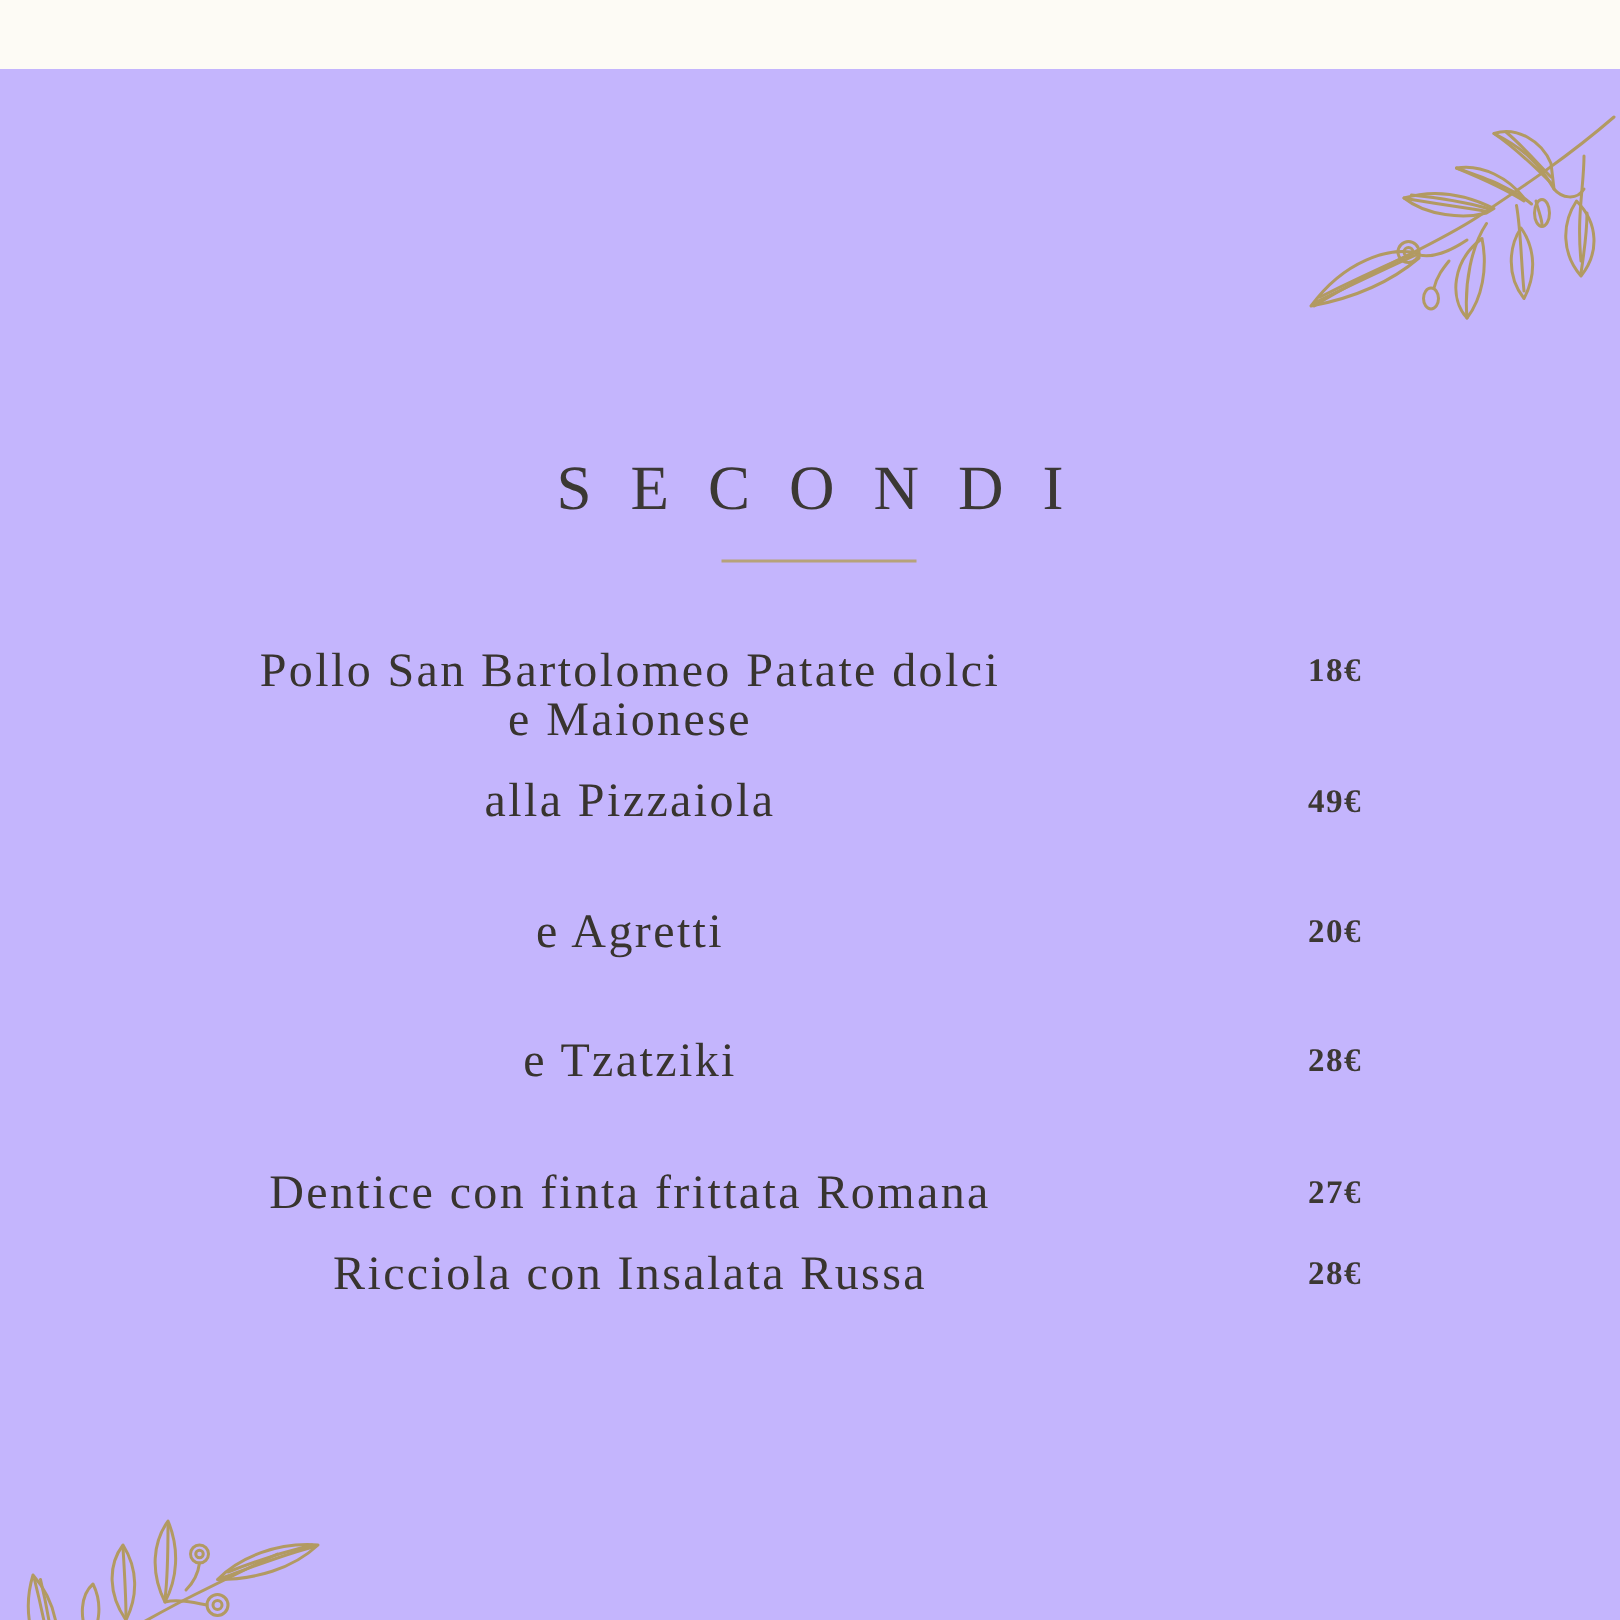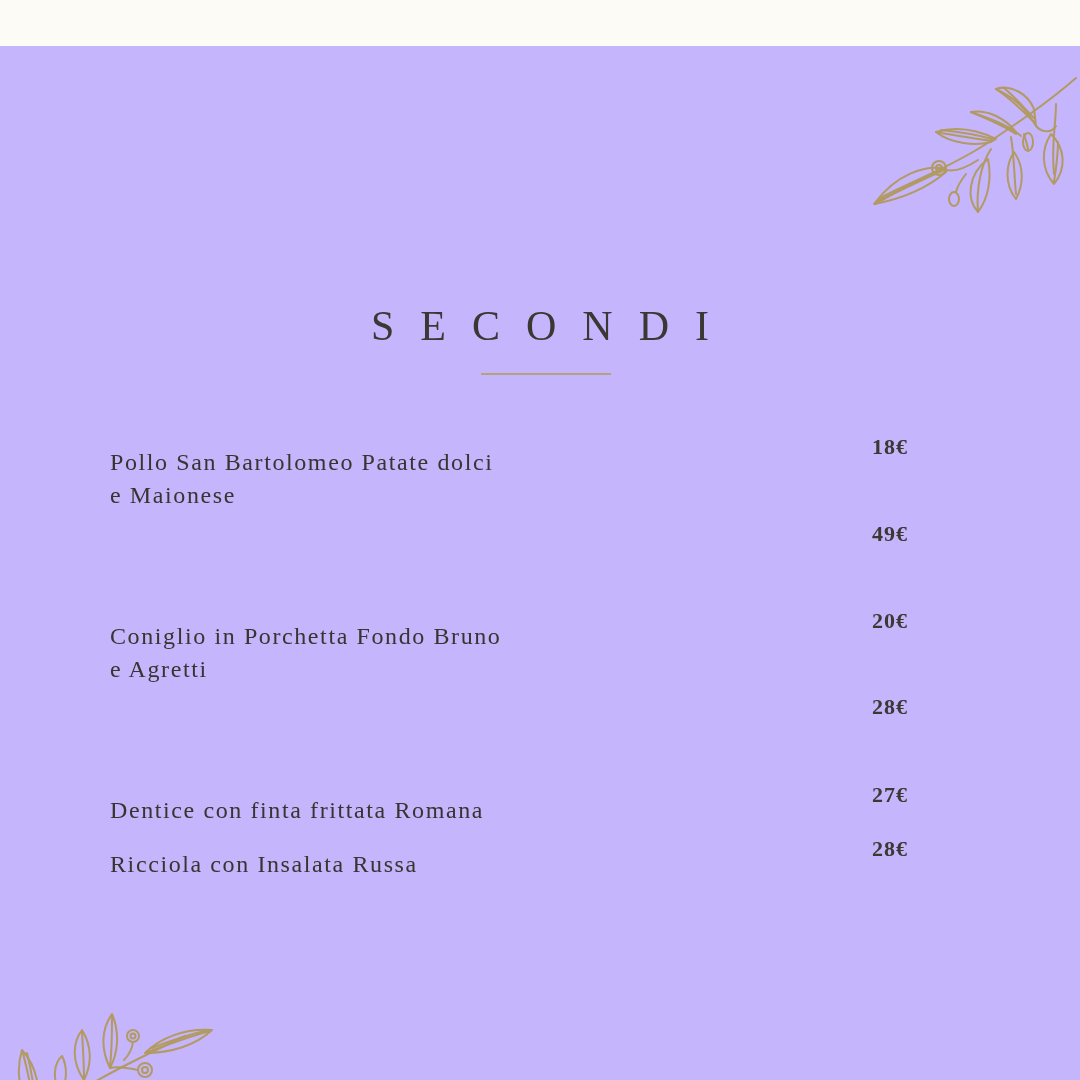--- a/index.html
+++ b/index.html
@@ -46,26 +46,27 @@
       width: 830px;
     }
     .item {
       position: absolute;
       left: 0;
       width: 830px;
     }
     .item-name {
       position: absolute;
       left: 0;
-      top: 16px;
+      top: 0;
       width: 620px;
-      font-size: 24px;
+      font-size: 32px;
       line-height: 33px;
       letter-spacing: 1.6px;
       color: #38342f;
+      text-align: center;
     }
     .item-price {
       position: absolute;
       left: 762px;
       top: 4px;
       font-size: 22px;
       letter-spacing: 1px;
       color: #3c3833;
       font-weight: bold;
     }
@@ -126,34 +127,35 @@
     <div class="item" style="top:0px;">
       <div class="item-name">
         <div>Pollo San Bartolomeo Patate dolci</div>
         <div>e Maionese</div>
       </div>
       <div class="item-price">18€</div>
     </div>
 
     <div class="item" style="top:87px;">
       <div class="item-name">
+        <div>alla Pizzaiola</div>
       </div>
       <div class="item-price">49€</div>
     </div>
 
     <div class="item" style="top:174px;">
       <div class="item-name">
-        <div>Coniglio in Porchetta Fondo Bruno</div>
         <div>e Agretti</div>
       </div>
       <div class="item-price">20€</div>
     </div>
 
     <div class="item" style="top:260px;">
       <div class="item-name">
+        <div>e Tzatziki</div>
       </div>
       <div class="item-price">28€</div>
     </div>
 
     <div class="item" style="top:348px;">
       <div class="item-name">
         <div>Dentice con finta frittata Romana</div>
       </div>
       <div class="item-price">27€</div>
     </div>

